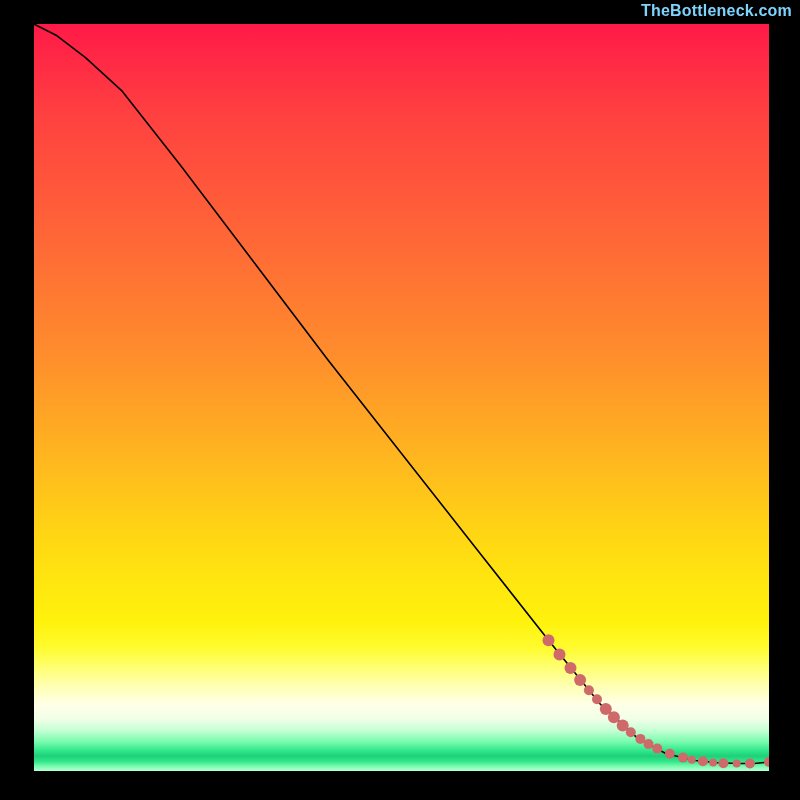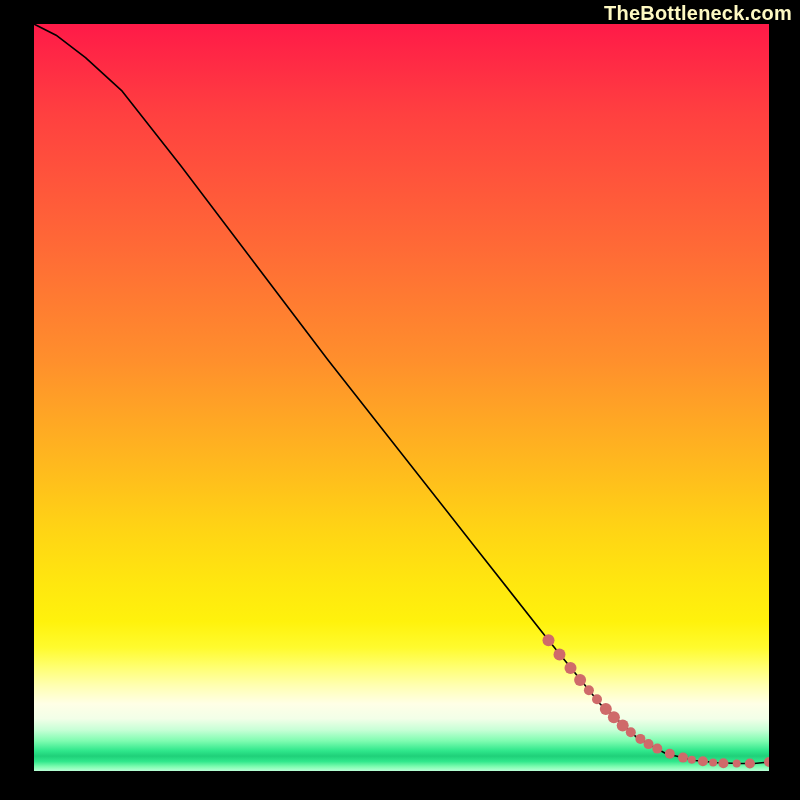--- a/index.html
+++ b/index.html
@@ -14,22 +14,22 @@
   .stage {
     position: relative;
     width: 800px;
     height: 800px;
     background: #000;
   }
   .watermark {
     position: absolute;
     top: 2px;
     right: 8px;
-    color: #fef9c3;
-    font-size: 20px;
+    color: #7dd3fc;
+    font-size: 16px;
     font-weight: 600;
     letter-spacing: 0.2px;
     z-index: 30;
     pointer-events: none;
   }
   .plot-area {
     position: absolute;
     left: 34px;
     top: 24px;
     width: 735px;

